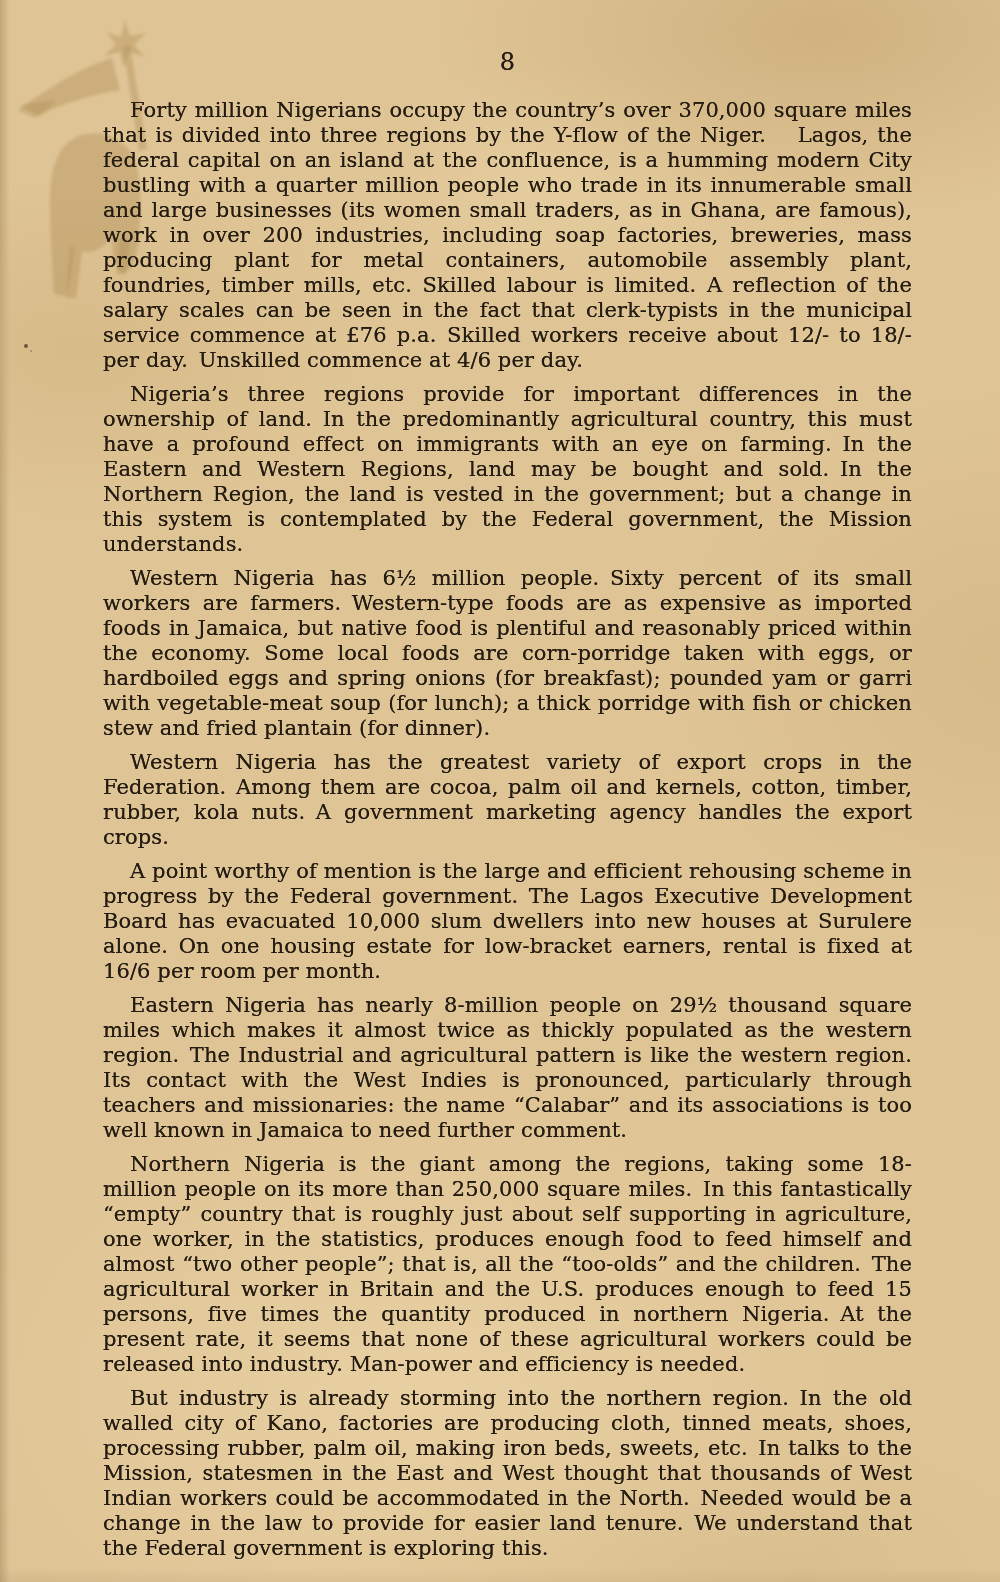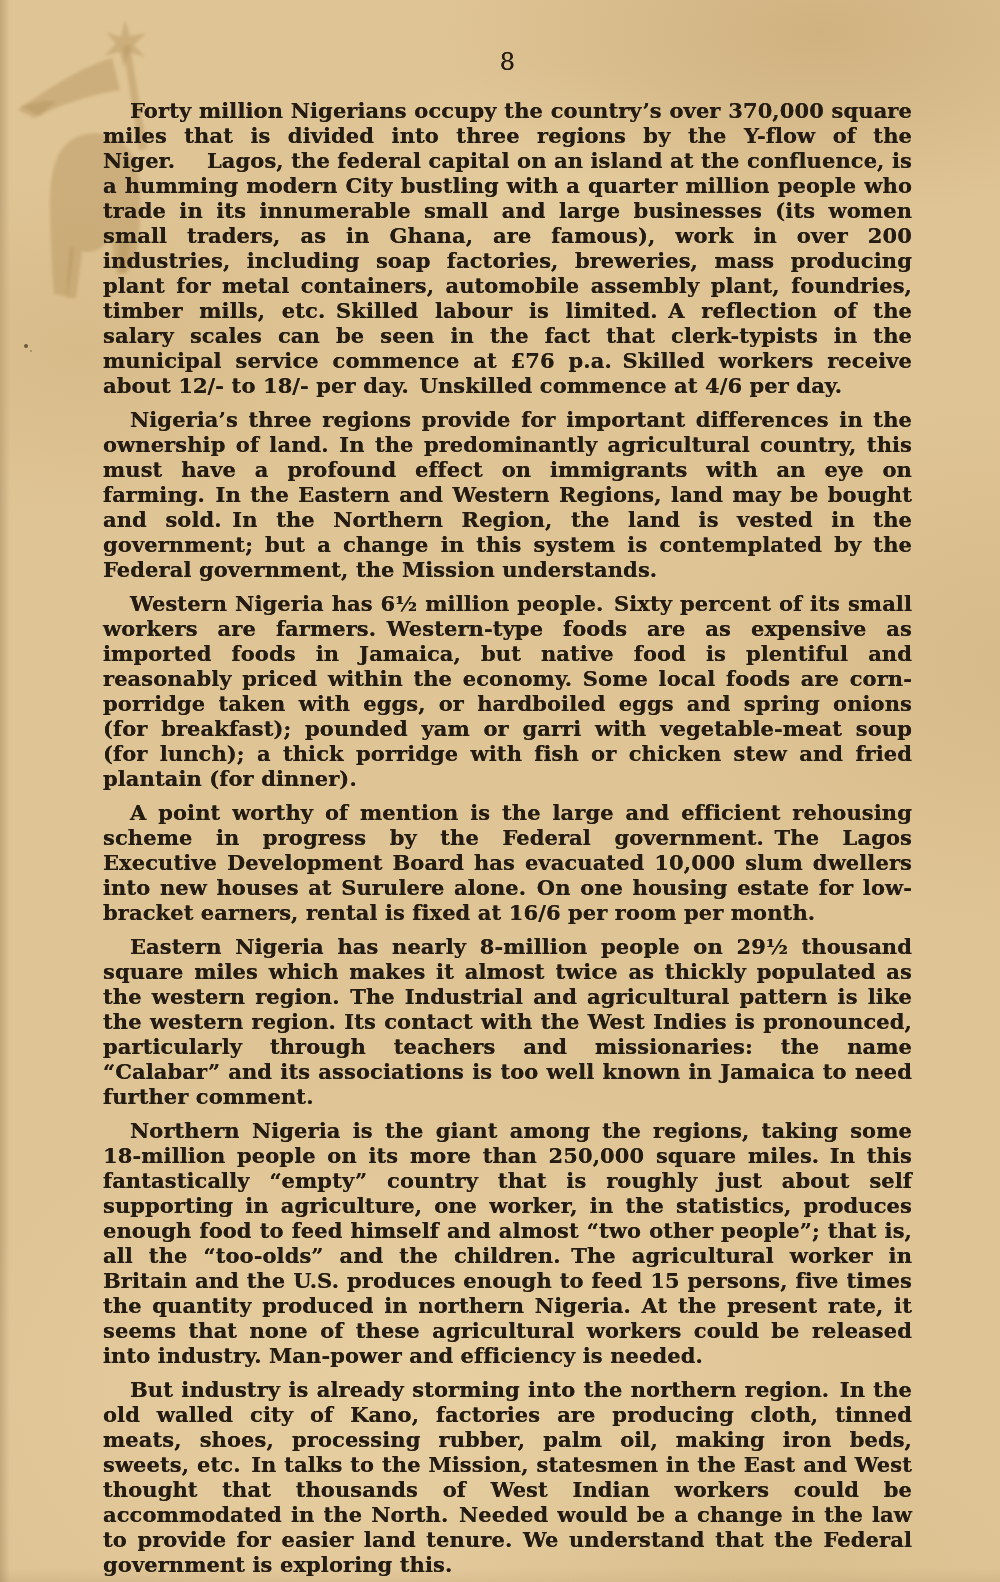--- a/index.html
+++ b/index.html
@@ -32,21 +32,21 @@
     text-align:center;font-size:24px;color:#241c12;
     text-shadow:0 0 0.6px rgba(36,28,18,0.85);
   }
   .body-text{
     position:absolute;top:98px;left:103px;right:88px;
     font-size:21px;line-height:25px;color:#241c12;
     text-align:justify;
     text-shadow:0 0 0.6px rgba(36,28,18,0.85);
     letter-spacing:0.1px;
   }
-  .body-text p{margin:0 0 9px 0;text-indent:27px;font-weight:bold;}
+  .body-text p{margin:0 0 9px 0;text-indent:27px;}
 </style>
 </head>
 <body>
 
 <div class="page">
 
   <svg class="watermark" viewBox="0 0 230 300" aria-hidden="true">
     <g fill="#a9894f" fill-opacity="0.42">
 
       <path d="M125 14 L130 30 L146 27 L134 39 L145 51 L129 46 L124 62 L120 46 L104 50 L116 38 L106 26 L121 31 Z"></path>
@@ -64,19 +64,20 @@
 
   <span class="speck" style="left:24px;top:344px;width:4px;height:4px;"></span>
   <span class="speck" style="left:30px;top:350px;width:2px;height:2px;opacity:.5;"></span>
 
   <div class="pageno">8</div>
 
   <div class="body-text">
     <p>Forty million Nigerians occupy the country’s over 370,000 square miles that is divided into three regions by the Y-flow of the Niger.  Lagos, the federal capital on an island at the confluence, is a humming modern City bustling with a quarter million people who trade in its innumerable small and large businesses (its women small traders, as in Ghana, are famous), work in over 200 industries, including soap factories, breweries, mass producing plant for metal containers, automobile assembly plant, foundries, timber mills, etc. Skilled labour is limited. A reflection of the salary scales can be seen in the fact that clerk-typists in the municipal service commence at £76 p.a. Skilled workers receive about 12/- to 18/- per day. Unskilled commence at 4/6 per day.</p>
     <p>Nigeria’s three regions provide for important differences in the ownership of land. In the predominantly agricultural country, this must have a profound effect on immigrants with an eye on farming. In the Eastern and Western Regions, land may be bought and sold. In the Northern Region, the land is vested in the government; but a change in this system is contemplated by the Federal government, the Mission understands.</p>
     <p>Western Nigeria has 6½ million people. Sixty percent of its small workers are farmers. Western-type foods are as expensive as imported foods in Jamaica, but native food is plentiful and reasonably priced within the economy. Some local foods are corn-porridge taken with eggs, or hardboiled eggs and spring onions (for breakfast); pounded yam or garri with vegetable-meat soup (for lunch); a thick porridge with fish or chicken stew and fried plantain (for dinner).</p>
+    <p>Western Nigeria has the greatest variety of export crops in the Federation. Among them are cocoa, palm oil and kernels, cotton, timber, rubber, kola nuts. A government marketing agency handles the export crops.</p>
     <p>A point worthy of mention is the large and efficient rehousing scheme in progress by the Federal government. The Lagos Executive Development Board has evacuated 10,000 slum dwellers into new houses at Surulere alone. On one housing estate for low-bracket earners, rental is fixed at 16/6 per room per month.</p>
     <p>Eastern Nigeria has nearly 8-million people on 29½ thousand square miles which makes it almost twice as thickly populated as the western region. The Industrial and agricultural pattern is like the western region. Its contact with the West Indies is pronounced, particularly through teachers and missionaries: the name “Calabar” and its associations is too well known in Jamaica to need further comment.</p>
     <p>Northern Nigeria is the giant among the regions, taking some 18-million people on its more than 250,000 square miles. In this fantastically “empty” country that is roughly just about self supporting in agriculture, one worker, in the statistics, produces enough food to feed himself and almost “two other people”; that is, all the “too-olds” and the children. The agricultural worker in Britain and the U.S. produces enough to feed 15 persons, five times the quantity produced in northern Nigeria. At the present rate, it seems that none of these agricultural workers could be released into industry. Man-power and efficiency is needed.</p>
     <p>But industry is already storming into the northern region. In the old walled city of Kano, factories are producing cloth, tinned meats, shoes, processing rubber, palm oil, making iron beds, sweets, etc. In talks to the Mission, statesmen in the East and West thought that thousands of West Indian workers could be accommodated in the North. Needed would be a change in the law to provide for easier land tenure. We understand that the Federal government is exploring this.</p>
   </div>
 
 </div>
 
 </body></html>

